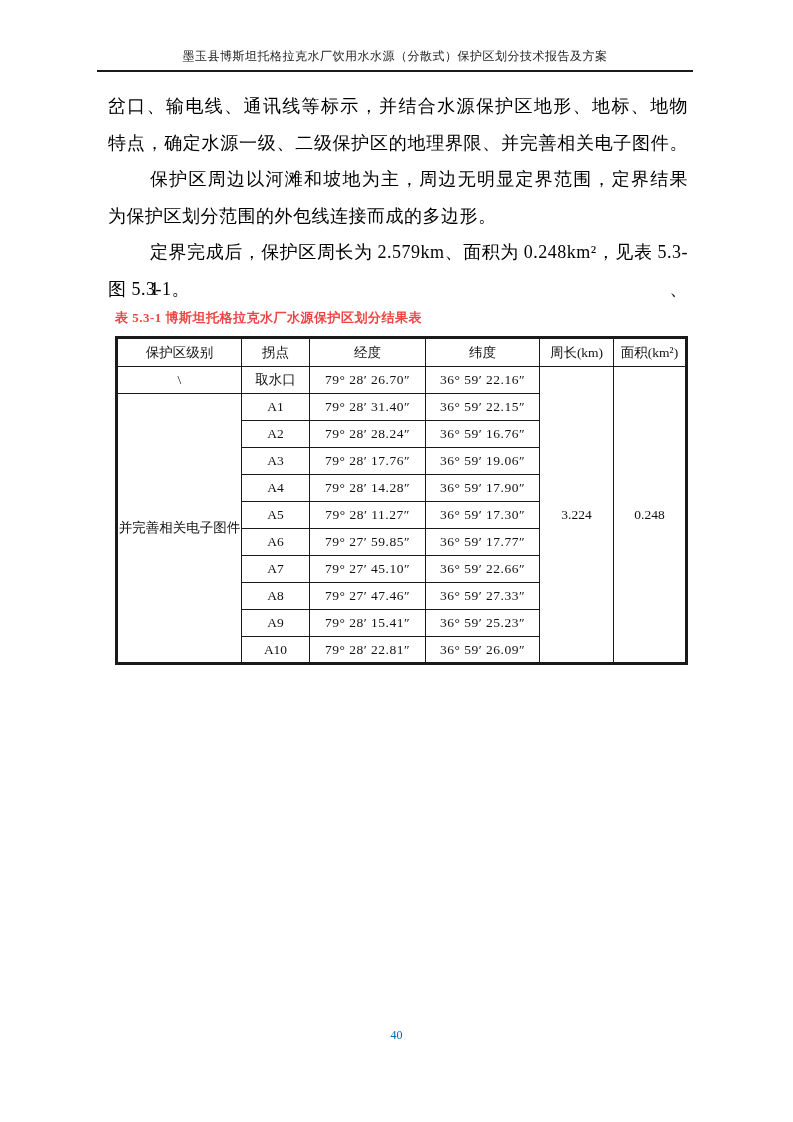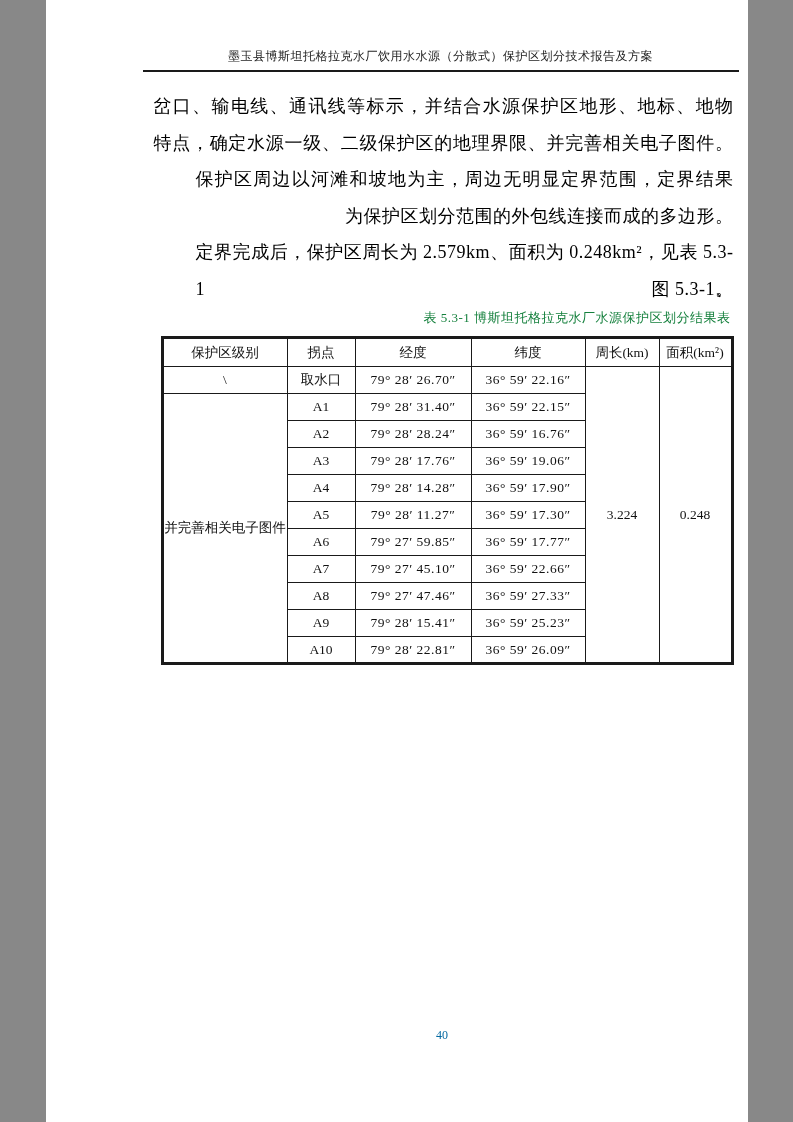--- a/index.html
+++ b/index.html
@@ -1,32 +1,32 @@
 <!DOCTYPE html>
 <html><head>
 <meta charset="utf-8">
 <style>
   html,body{margin:0;padding:0;background:#888;}
   .page{
-    position:relative;width:702px;height:1122px;background:#ffffff;
+    position:relative;width:793px;height:1122px;background:#ffffff;
     font-family:"Liberation Serif","DejaVu Serif",serif;color:#151515;
     margin:0 auto;overflow:hidden;
   }
   
   .doc-header{position:absolute;top:48px;left:97px;width:596px;text-align:center;
     font-size:12px;letter-spacing:0.5px;color:#222;}
   .header-rule{position:absolute;top:70px;left:97px;width:596px;height:2px;background:#1a1a1a;}
   
   .body-block{position:absolute;top:88px;left:108px;width:580px;font-size:18px;color:#000000;}
-  .bodyline{line-height:36.6px;height:36.6px;text-align:right;letter-spacing:0.5px;}
+  .bodyline{line-height:36.6px;height:36.6px;text-align:left;letter-spacing:0.5px;}
   .bodyline.jl{text-align:justify;text-align-last:justify;}
   .bodyline.ind{padding-left:42px;}
   
-  .table-caption{position:absolute;top:309px;left:115px;width:570px;text-align:right;
-    font-weight:normal;font-size:13px;letter-spacing:0.5px;color:#15803d;}
+  .table-caption{position:absolute;top:309px;left:115px;width:570px;text-align:left;
+    font-weight:bold;font-size:13px;letter-spacing:0.5px;color:#ef4444;}
   
   .results-table{position:absolute;top:336px;left:115px;border-collapse:collapse;
     width:570px;table-layout:fixed;font-size:13.5px;color:#111;}
   .results-table th,.results-table td{
     border:1.5px solid #1a1a1a;text-align:center;vertical-align:middle;
     padding:0;font-weight:normal;overflow:hidden;white-space:nowrap;}
   .results-table{border:3px solid #1a1a1a;}
   .results-table thead tr{height:29px;}
   .results-table tbody tr{height:27px;}
   .coord{letter-spacing:0.5px;}

